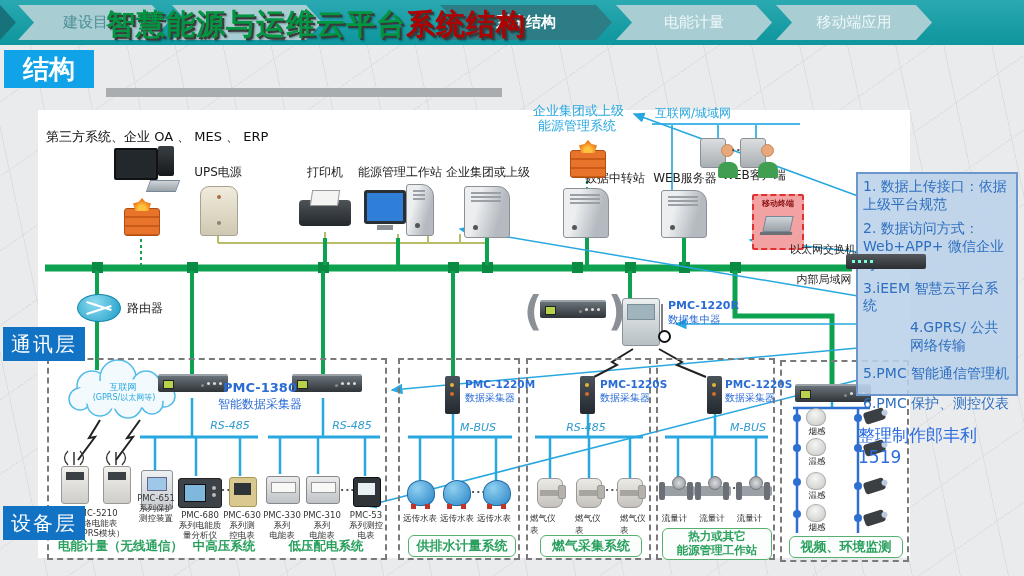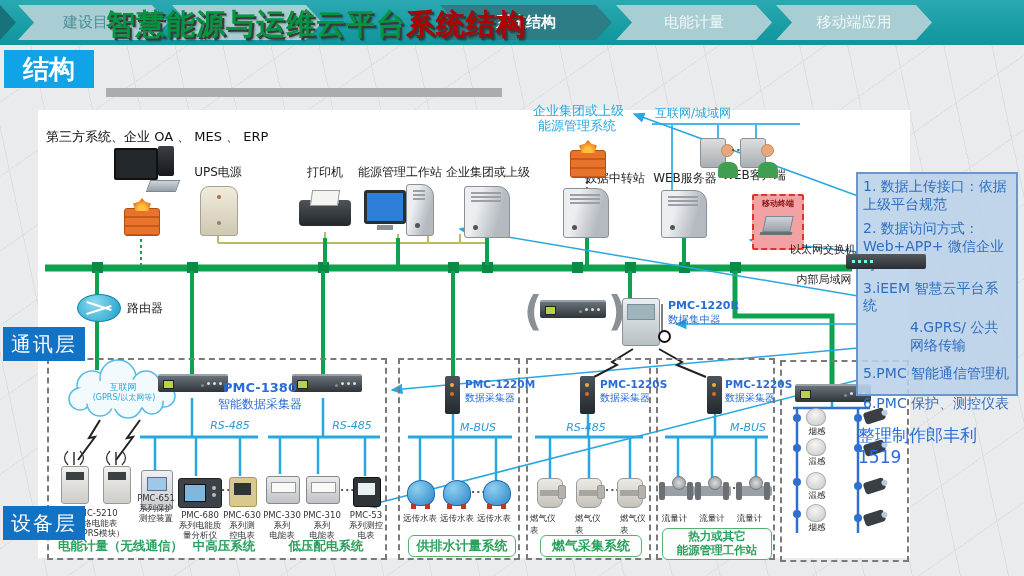--- a/index.html
+++ b/index.html
@@ -408,20 +408,21 @@
   <div class="sensor" style="left:806px;top:438px;"></div>
   <div class="lb" style="left:800px;top:456px;width:34px;font-size:8.5px;">温感</div>
   <div class="sensor" style="left:806px;top:472px;"></div>
   <div class="lb" style="left:800px;top:490px;width:34px;font-size:8.5px;">温感</div>
   <div class="sensor" style="left:806px;top:504px;"></div>
   <div class="lb" style="left:800px;top:522px;width:34px;font-size:8.5px;">烟感</div>
   <div class="cam" style="left:864px;top:410px;"></div>
   <div class="cam" style="left:864px;top:442px;"></div>
   <div class="cam" style="left:864px;top:480px;"></div>
   <div class="cam" style="left:864px;top:512px;"></div>
+  <div class="capbox" style="left:789px;top:536px;width:104px;">视频、环境监测</div>
 
   <div class="layerbadge" style="top:327px;">通讯层</div>
   <div class="layerbadge" style="top:506px;">设备层</div>
 
   <div class="topbar">
     <div class="chev0"></div>
     <div class="chev t-dark" style="left:18px;width:150px;">建设目标</div>
     <div class="chev" style="left:172px;width:150px;"></div>
     <div class="chev dark" style="left:440px;width:172px;">系统结构</div>
     <div class="chev" style="left:616px;width:156px;">电能计量</div>

